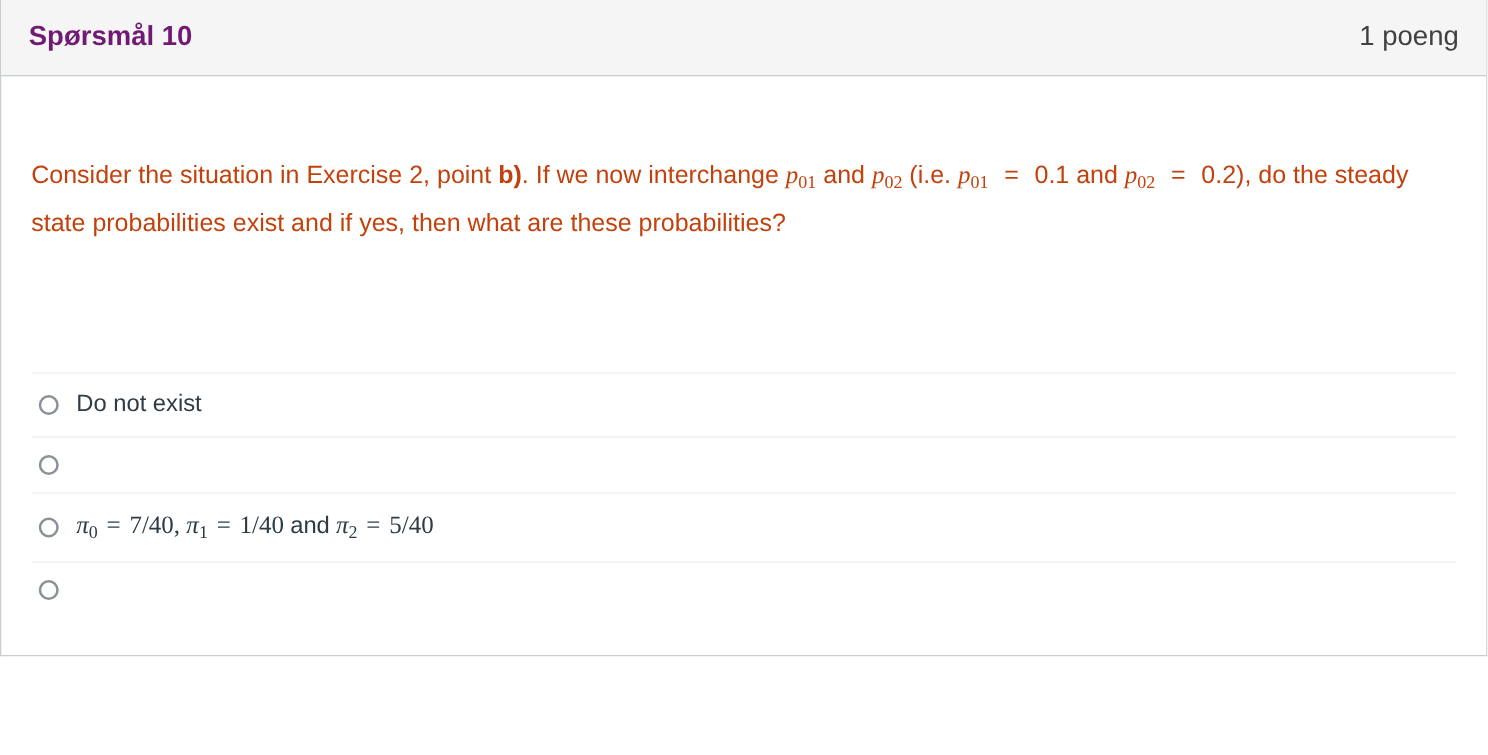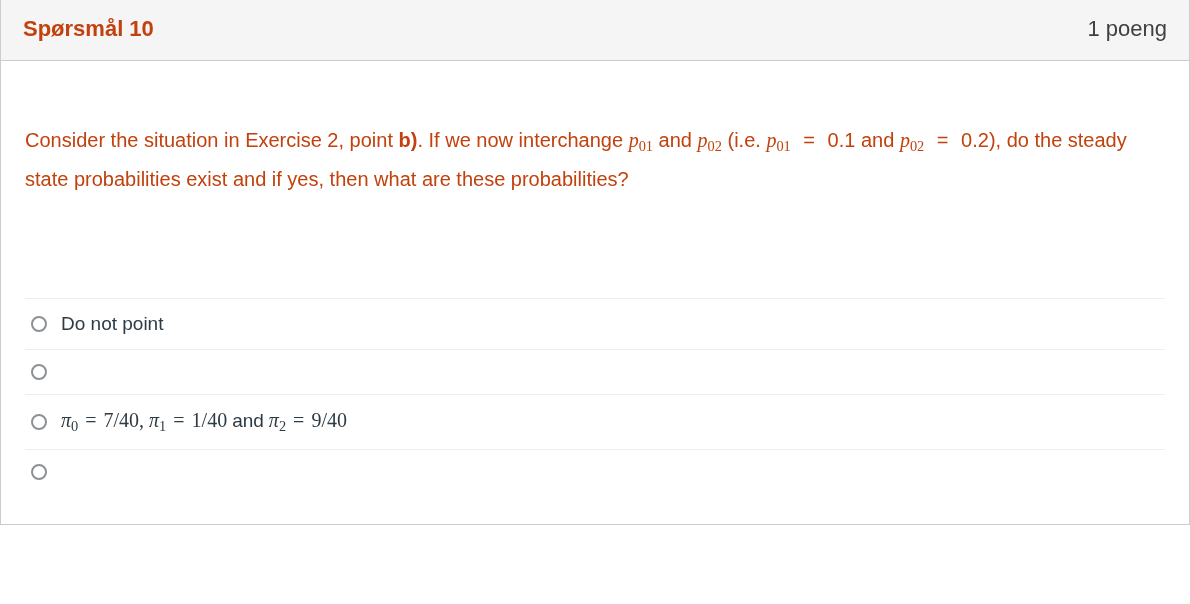--- a/index.html
+++ b/index.html
@@ -20,21 +20,21 @@
     display: flex;
     justify-content: space-between;
     align-items: center;
     padding: 16px 22px 18px 22px;
     background: #f5f5f5;
     border-bottom: 1px solid #c7cdd1;
   }
   .question-title {
     font-size: 22px;
     font-weight: 700;
-    color: #c2410c;
+    color: #701a75;
   }
   .question-points {
     font-size: 22px;
     font-weight: 400;
     color: #404040;
   }
   .question-body {
     padding: 60px 24px 30px 24px;
   }
   .question-prompt {
@@ -90,34 +90,34 @@
   <div class="question-body">
 
     <p class="question-prompt">
       <span>Consider the situation in Exercise 2, point </span><span class="bold">b)</span><span>. If we now interchange </span><span class="math-var">p</span><span class="sub">01</span><span> and </span><span class="math-var">p</span><span class="sub">02</span><span> (i.e. </span><span class="math-var">p</span><span class="sub">01</span><span class="eq"> = </span><span>0.1</span><span> and </span><span class="math-var">p</span><span class="sub">02</span><span class="eq"> = </span><span>0.2</span><span>), do the steady state probabilities exist and if yes, then what are these probabilities?</span>
     </p>
 
     <div class="answers">
 
       <label class="answer-row">
         <span class="radio"></span>
-        <span class="plain">Do not point</span>
+        <span class="plain">Do not exist</span>
       </label>
 
       <label class="answer-row">
         <span class="radio"></span>
       </label>
 
       <label class="answer-row">
         <span class="radio"></span>
         <span class="answer-text">
           <span class="math-var">π</span><span class="sub">0</span><span class="eq">=</span><span>7/40,</span>
           <span class="math-var">π</span><span class="sub">1</span><span class="eq">=</span><span>1/40</span>
           <span class="plain">and</span>
-          <span class="math-var">π</span><span class="sub">2</span><span class="eq">=</span><span>9/40</span>
+          <span class="math-var">π</span><span class="sub">2</span><span class="eq">=</span><span>5/40</span>
         </span>
       </label>
 
       <label class="answer-row">
         <span class="radio"></span>
       </label>
 
     </div>
   </div>
 </div>

